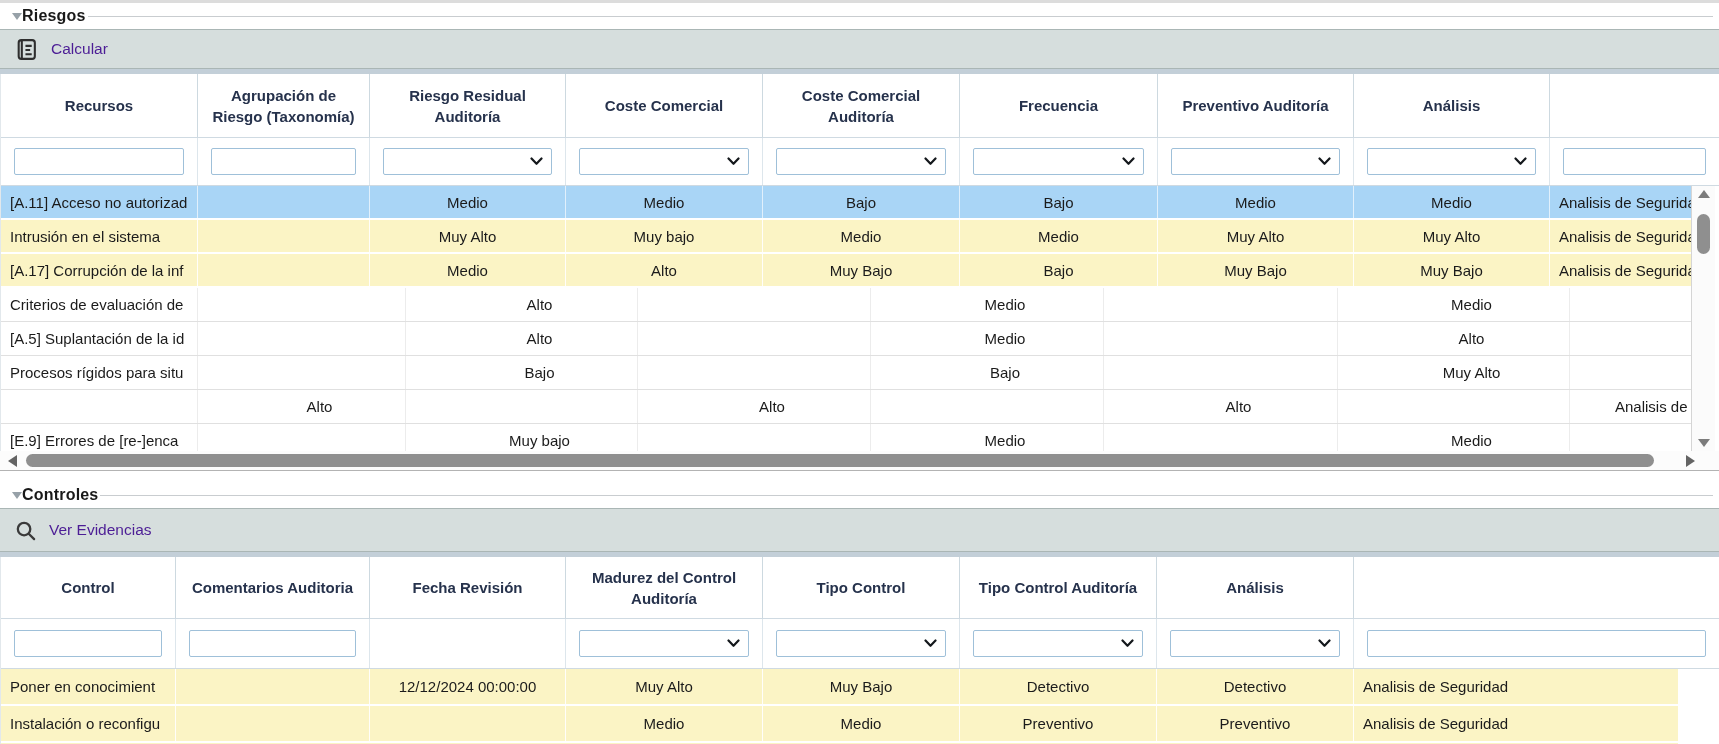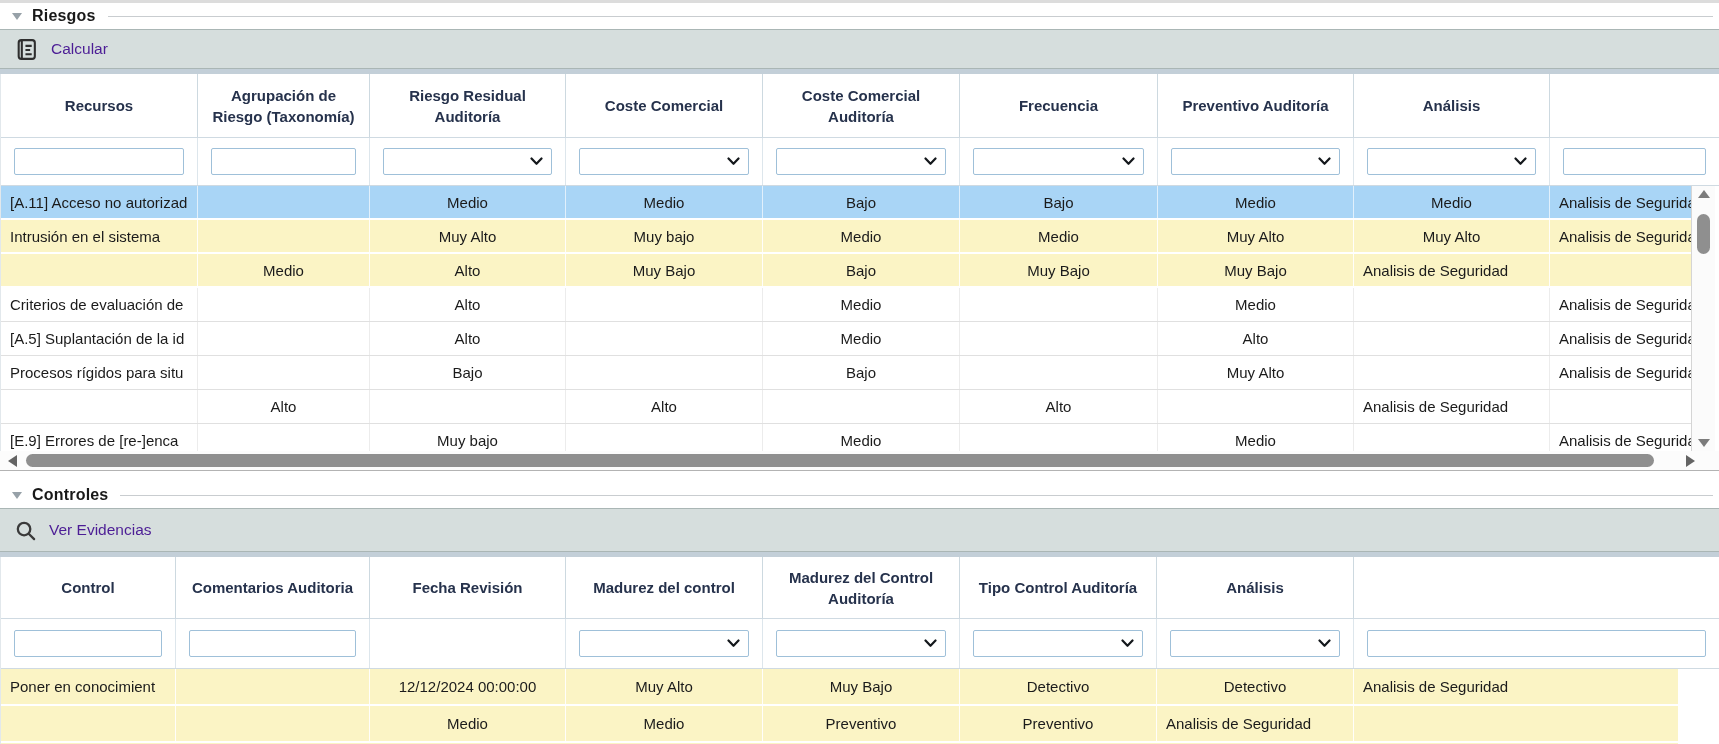--- a/index.html
+++ b/index.html
@@ -7,21 +7,21 @@
     --yellow:#fbf4c5;
     --toolbar:#d6dedd;
     --headtxt:#26324c;
   }
   *{box-sizing:border-box;margin:0;padding:0;}
   html,body{background:#fff;}
   body{font-family:"Liberation Sans","DejaVu Sans",sans-serif;}
   .app{width:1719px;height:744px;overflow:hidden;position:relative;background:#fff;border-top:3px solid #dcdcdc;}
 
   
-  .legend{display:flex;align-items:center;gap:10px;padding-left:12px;background:#fff;}
+  .legend{display:flex;align-items:center;gap:0;padding-left:12px;background:#fff;}
   .p1 .legend{height:26px;}
   .p2 .legend{height:30px;padding-top:4px;}
   .legend-title{font-weight:700;font-size:16px;color:#191919;letter-spacing:.2px;}
   .legend-line{flex:1;height:1px;background:#c9cdd0;margin:0 6px 0 2px;}
   .tri-legend{width:0;height:0;border-left:5px solid transparent;border-right:5px solid transparent;border-top:7px solid #97a1a8;cursor:pointer;}
 
   
   .toolbar{background:var(--toolbar);border-top:1px solid #aab6b5;border-bottom:1px solid #aab6b5;display:flex;align-items:center;padding-left:14px;}
   .tb1{height:40px;}
   .tb2{height:44px;}
@@ -49,21 +49,21 @@
   .chevron{display:flex;align-items:center;}
 
   .rows-clip{overflow:hidden;position:relative;background:#f9a8d4;}
   .p1 .rows-clip{width:1690px;height:265px;}
   .p2 .rows-clip{width:1677px;height:84px;}
   .p2 .rows-clip::after{content:"";display:block;width:100%;height:4px;background:var(--yellow);}
 
   .data-row{cursor:pointer;}
   .p1 .data-row{height:34px;}
   .p2 .data-row{height:37px;}
-  .data-row.hl-none{background:#fff;border-bottom:1px solid #e0e0e0;}
+  .data-row.hl-none{background:#fff;border-bottom:1px solid #e0e0e0;gap:36px;}
   .data-row.hl-yellow{background:var(--yellow);border-bottom:2px solid #fff;}
   .data-row.selected{background:var(--blue);border-bottom:2px solid #fff;}
   .dcell{display:flex;align-items:center;white-space:nowrap;overflow:hidden;padding:0 9px;font-size:15px;color:#1b1b1b;border-right:1px solid #ececec;}
   .hl-yellow .dcell{border-right:1px solid rgba(255,255,255,.9);text-align:center;}
   .selected .dcell{border-right:1px solid rgba(255,255,255,.65);}
   .dcell.ce{justify-content:center;}
 
   
   .vscroll{position:absolute;left:1690px;top:112px;width:24px;height:265px;display:flex;flex-direction:column;align-items:center;background:#fbfbfb;border-left:1px solid #d5d5d5;}
   .varrow{height:16px;width:100%;display:flex;align-items:center;justify-content:center;cursor:pointer;}
@@ -202,20 +202,21 @@
               <div class="dcell ce"></div>
               <div class="dcell ce">Muy Alto</div>
               <div class="dcell ce">Muy bajo</div>
               <div class="dcell ce">Medio</div>
               <div class="dcell ce">Medio</div>
               <div class="dcell ce">Muy Alto</div>
               <div class="dcell ce">Muy Alto</div>
               <div class="dcell al">Analisis de Seguridad</div>
             </div>
             <div class="grid-row data-row t1 hl-yellow">
+              <div class="dcell al">[A.17] Corrupción de la inf</div>
               <div class="dcell ce"></div>
               <div class="dcell ce">Medio</div>
               <div class="dcell ce">Alto</div>
               <div class="dcell ce">Muy Bajo</div>
               <div class="dcell ce">Bajo</div>
               <div class="dcell ce">Muy Bajo</div>
               <div class="dcell ce">Muy Bajo</div>
               <div class="dcell al">Analisis de Seguridad</div>
             </div>
             <div class="grid-row data-row t1 hl-none">
@@ -316,22 +317,22 @@
     </div>
 
     <div class="strip"></div>
 
     <div class="table-wrap">
       <div id="controles-mount">
           <div class="grid-row header-row t2">
             <div class="hcell">Control</div>
             <div class="hcell">Comentarios Auditoria</div>
             <div class="hcell">Fecha Revisión</div>
-            <div class="hcell">Madurez del control</div>
             <div class="hcell">Madurez del Control Auditoría</div>
+            <div class="hcell">Tipo Control</div>
             <div class="hcell">Tipo Control Auditoría</div>
             <div class="hcell">Análisis</div>
           </div>
           <div class="grid-row filter-row t2">
             <div class="fcell">
               <input class="filter-input" style="">
             </div>
             <div class="fcell">
               <input class="filter-input" style="">
             </div>
@@ -381,20 +382,21 @@
               <div class="dcell al">Poner en conocimient</div>
               <div class="dcell ce"></div>
               <div class="dcell ce">12/12/2024 00:00:00</div>
               <div class="dcell ce">Muy Alto</div>
               <div class="dcell ce">Muy Bajo</div>
               <div class="dcell ce">Detectivo</div>
               <div class="dcell ce">Detectivo</div>
               <div class="dcell al">Analisis de Seguridad</div>
             </div>
             <div class="grid-row data-row t2 hl-yellow">
+              <div class="dcell al">Instalación o reconfigu</div>
               <div class="dcell ce"></div>
               <div class="dcell ce"></div>
               <div class="dcell ce">Medio</div>
               <div class="dcell ce">Medio</div>
               <div class="dcell ce">Preventivo</div>
               <div class="dcell ce">Preventivo</div>
               <div class="dcell al">Analisis de Seguridad</div>
             </div>
           </div>
         </div>

